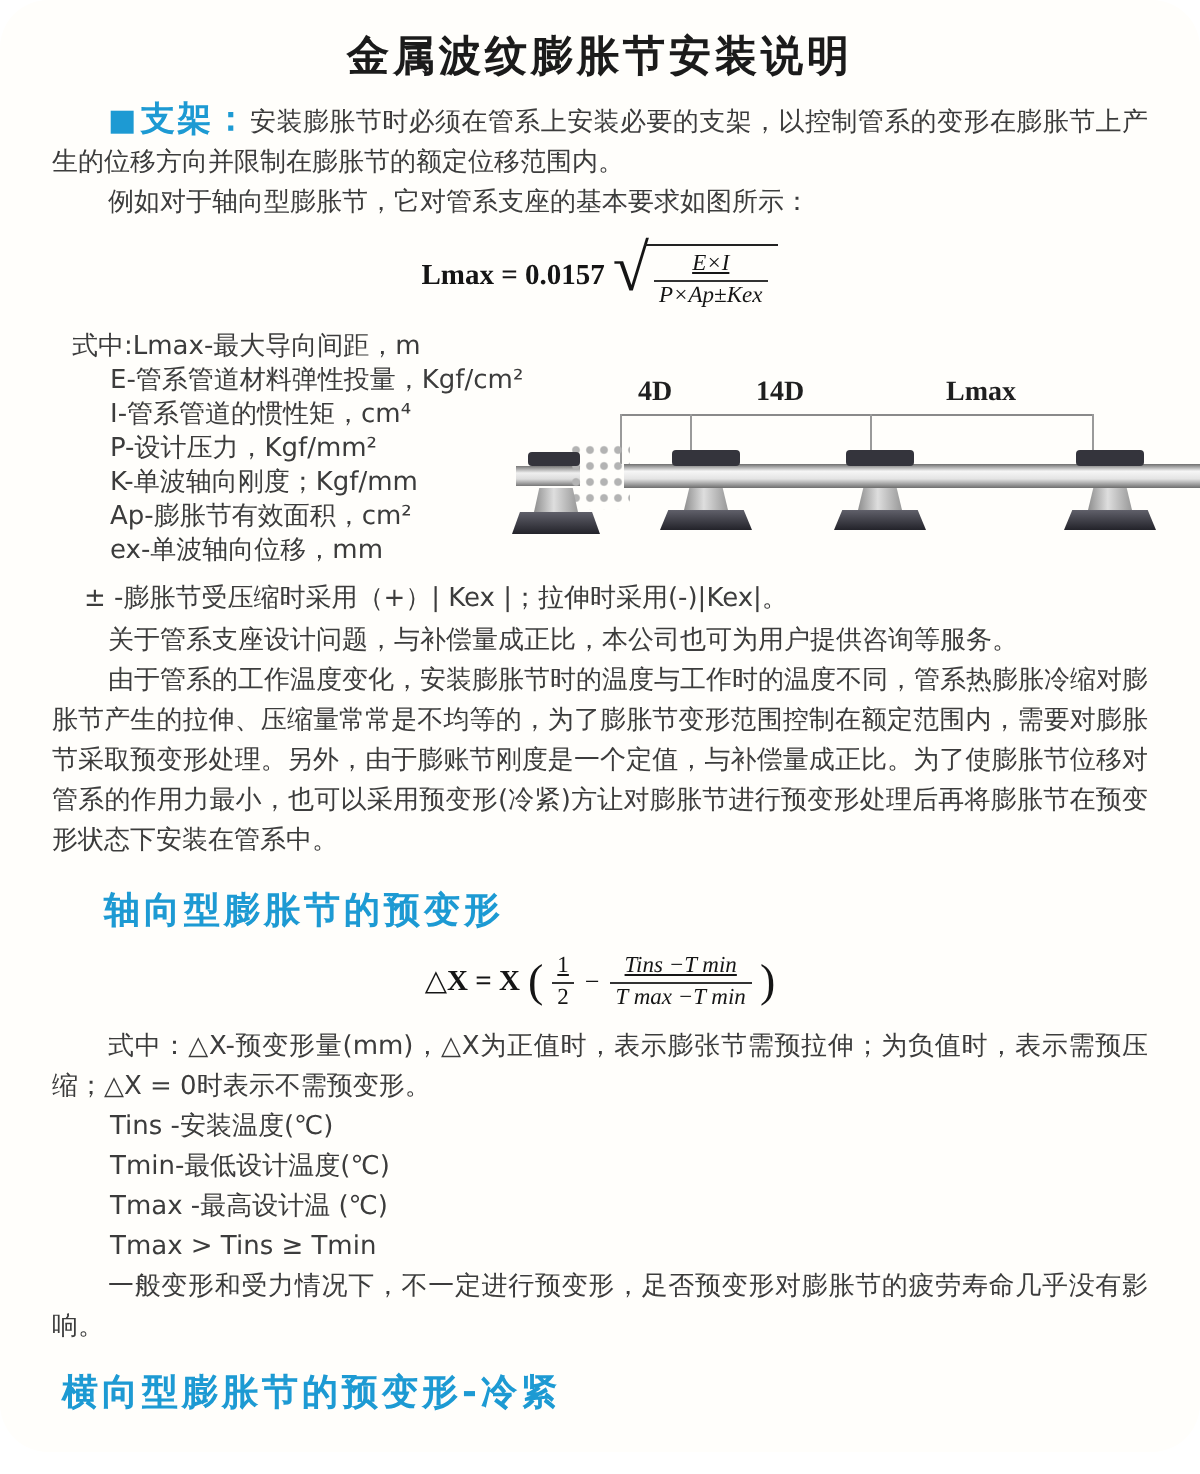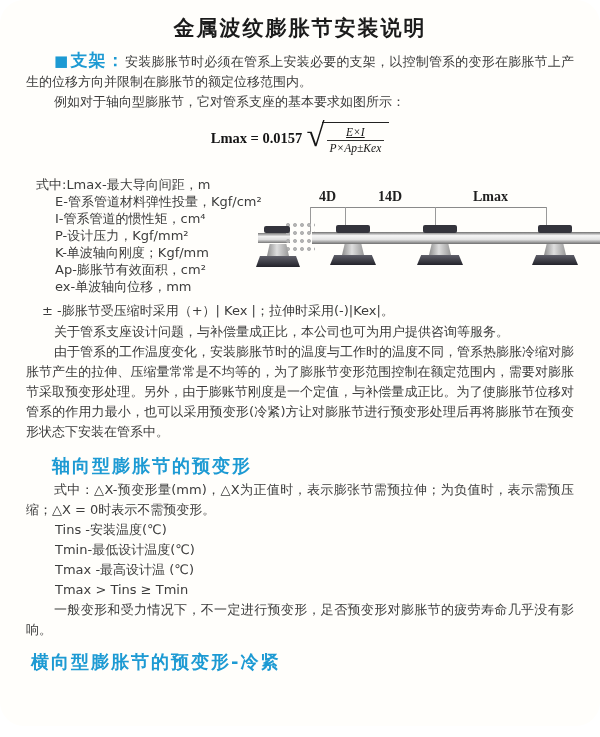--- a/index.html
+++ b/index.html
@@ -48,21 +48,21 @@
   .frac .num{border-bottom:1px solid #333; padding:0 3px;text-decoration:underline;}
   .frac .den{padding:0 3px;}
   .f-ital{font-style:italic;}
   .sqrt{display:inline-flex; align-items:flex-start;}
   .rad{font-size:33px; line-height:0.9; font-weight:400; margin-right:-3px;}
   .sqrt-content{border-top:1.6px solid #222; padding:2px 5px 0 5px; margin-top:1px;}
   .paren{font-size:23px; line-height:1; transform:translateY(-1px);}
   .op{font-size:13px; margin:0 1px;}
 
   
-  .defs{margin-top:20px; font-size:13px; line-height:17px;}
+  .defs{margin-top:9px; font-size:13px; line-height:17px;}
   .def{margin-left:29px; white-space:nowrap;}
   .def.first{margin-left:10px;}
   .pm-note{font-size:13px; line-height:18px; margin:7px 0 0 16px;}
 
   
   .axial-items{font-size:13px; line-height:20px;}
   .axial-items .item{margin-left:29px;}
 
   
   .diagram{position:absolute; left:258px; top:192px; width:357px; height:95px;}
@@ -144,20 +144,34 @@
     </div>
 
     <p class="pm-note">± -膨胀节受压缩时采用（+）| Kex |；拉伸时采用(-)|Kex|。</p>
     <p class="para indent" style="margin-top:2px;">关于管系支座设计问题，与补偿量成正比，本公司也可为用户提供咨询等服务。</p>
 
 
     <p class="para indent">由于管系的工作温度变化，安装膨胀节时的温度与工作时的温度不同，管系热膨胀冷缩对膨胀节产生的拉伸、压缩量常常是不均等的，为了膨胀节变形范围控制在额定范围内，需要对膨胀节采取预变形处理。另外，由于膨账节刚度是一个定值，与补偿量成正比。为了使膨胀节位移对管系的作用力最小，也可以采用预变形(冷紧)方让对膨胀节进行预变形处理后再将膨胀节在预变形状态下安装在管系中。</p>
 
     <div class="sub-head axial">轴向型膨胀节的预变形</div>
 
+    <div class="formula">
+      <span class="f-lhs">△X = X</span>
+      <span class="paren">(</span>
+      <span class="frac">
+        <span class="num">1</span>
+        <span class="den">2</span>
+      </span>
+      <span class="op">−</span>
+      <span class="frac f-ital">
+        <span class="num">Tins −T min</span>
+        <span class="den">T max −T min</span>
+      </span>
+      <span class="paren">)</span>
+    </div>
 
     <p class="para indent">式中：△X-预变形量(mm)，△X为正值时，表示膨张节需预拉伸；为负值时，表示需预压缩；△X = 0时表示不需预变形。</p>
 
     <div class="axial-items">
       <div class="item">Tins -安装温度(℃)</div>
       <div class="item">Tmin-最低设计温度(℃)</div>
       <div class="item">Tmax -最高设计温 (℃)</div>
       <div class="item">Tmax &gt; Tins ≥ Tmin</div>
     </div>
 

